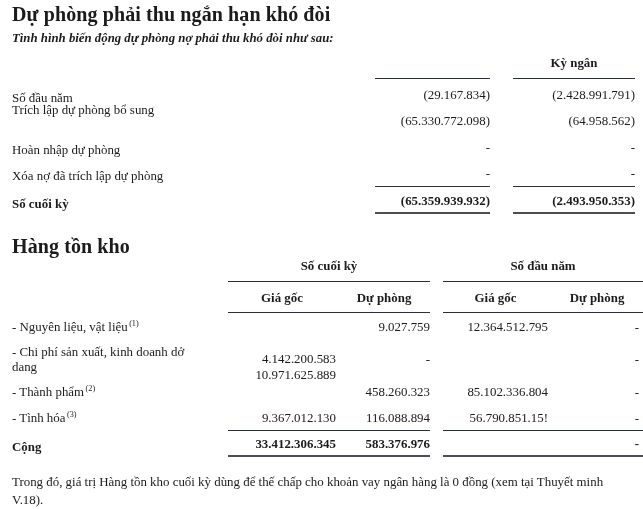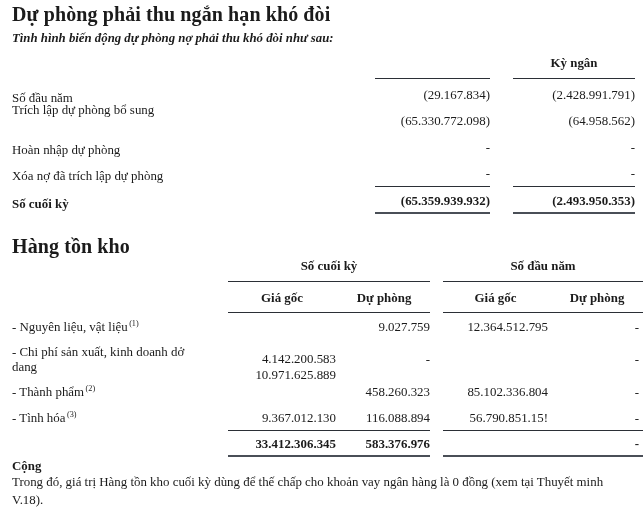--- a/index.html
+++ b/index.html
@@ -178,21 +178,21 @@
     <span>- Tình hóa</span><sup>(3)</sup>
   </div>
   <div class="num" style="left:228px; top:411px; width:108px;">9.367.012.130</div>
   <div class="num" style="left:338px; top:411px; width:92px;">116.088.894</div>
   <div class="num" style="left:440px; top:411px; width:108px;">56.790.851.15!</div>
   <div class="num" style="left:551px; top:411px; width:88px;">-</div>
 
   <div class="rule" style="left:228px; top:430px; width:202px;"></div>
   <div class="rule" style="left:443px; top:430px; width:200px;"></div>
 
-  <div class="t bold" style="left:12px; top:440px;margin-top:19px;">Cộng</div>
+  <div class="t bold" style="left:12px; top:440px;">Cộng</div>
   <div class="num bold" style="left:228px; top:437px; width:108px;">33.412.306.345</div>
   <div class="num bold" style="left:338px; top:437px; width:92px;">583.376.976</div>
   <div class="num bold" style="left:551px; top:437px; width:88px;">-</div>
 
   <div class="rule thick" style="left:228px; top:455px; width:202px;"></div>
   <div class="rule thick" style="left:443px; top:455px; width:200px;"></div>
 
   <div class="footnote" style="left:12px; top:473px; width:624px;">Trong đó, giá trị Hàng tồn kho cuối kỳ dùng để thế chấp cho khoản vay ngân hàng là 0 đồng (xem tại Thuyết minh V.18).</div>
 
 </div>

